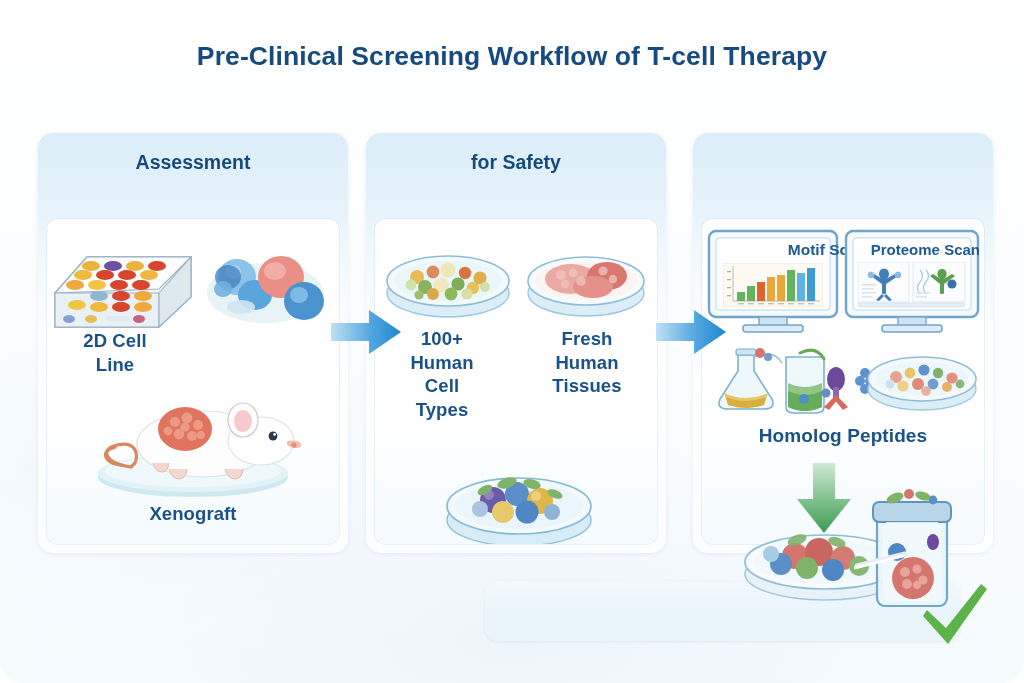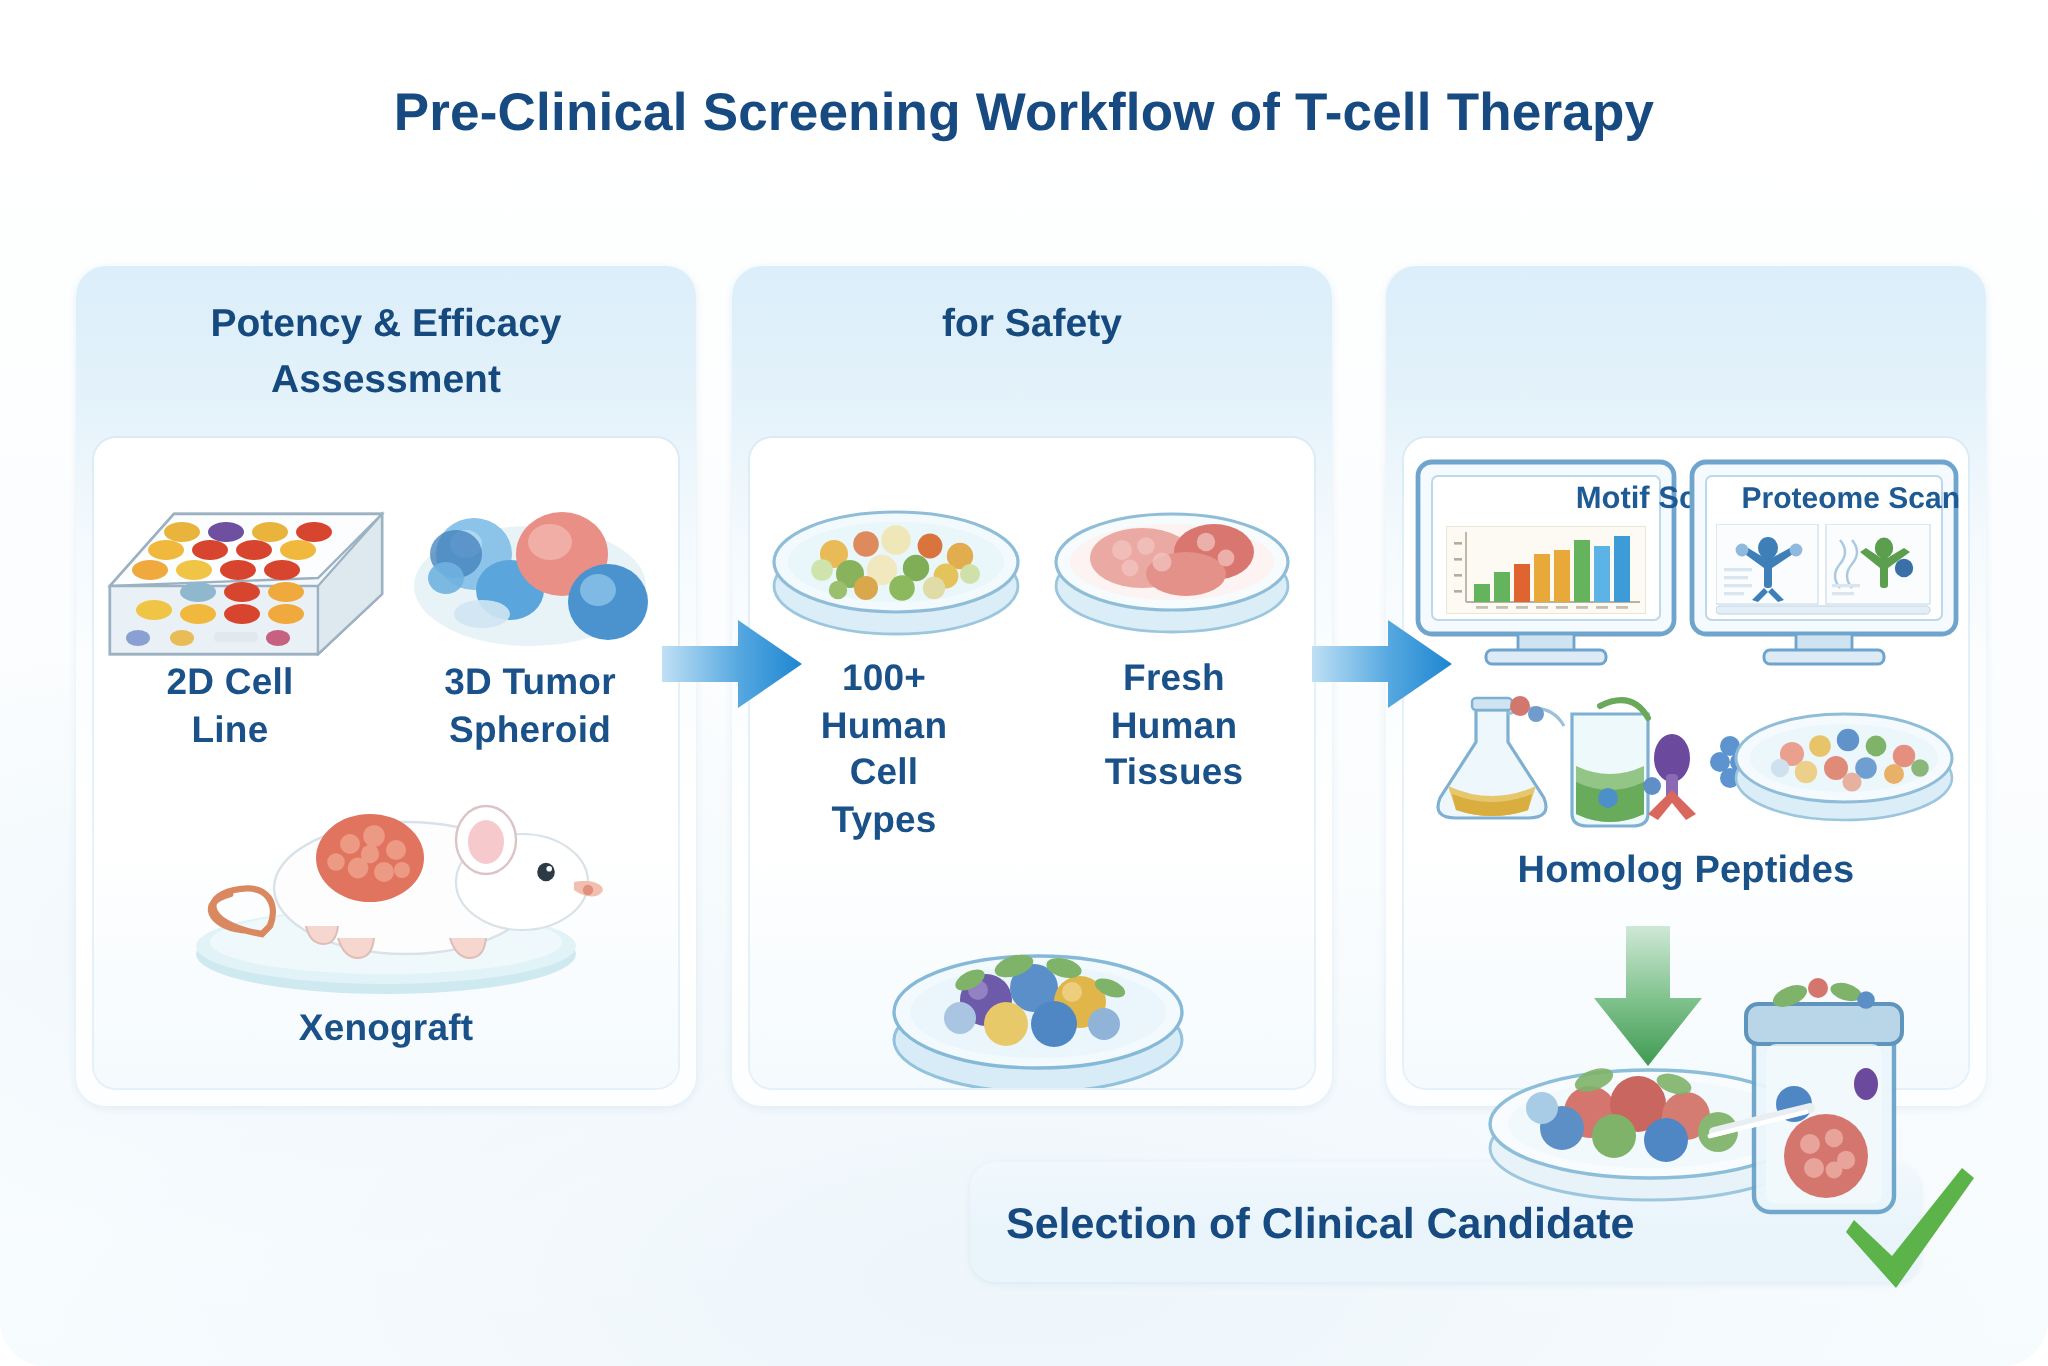--- a/index.html
+++ b/index.html
@@ -78,21 +78,20 @@
 </style>
 </head>
 <body>
 
 <div id="stage">
 
   <div id="title">Pre-Clinical Screening Workflow of T-cell Therapy</div>
 
   <div class="panel" id="panel1">
     <div class="panel-head">
-      <span>Potency &amp; Efficacy</span>
       <span class="l2">Assessment</span>
     </div>
     <div class="panel-body">
 
       <svg class="art" style="left:2px; top:16px;" width="150" height="100" viewBox="0 0 150 100">
         <g transform="translate(4,6)">
           <path d="M2 52 L34 16 L138 16 L138 56 L106 86 L2 86 Z" fill="#f4f8fb" stroke="#8fa7b8" stroke-width="1.4"></path>
           <path d="M2 52 L34 16 L138 16 L106 48 Z" fill="#fbfdfe" stroke="#9cb2c2" stroke-width="1.2"></path>
           <path d="M2 52 L106 52 L106 86 L2 86 Z" fill="#eaf1f6" stroke="#9cb2c2" stroke-width="1.2"></path>
           <path d="M106 52 L138 16 L138 56 L106 86 Z" fill="#dde8ef" stroke="#9cb2c2" stroke-width="1.1"></path>
@@ -138,24 +137,20 @@
         <ellipse cx="102" cy="62" rx="9" ry="8" fill="#8cc4e8" opacity=".8"></ellipse>
         <ellipse cx="44" cy="74" rx="14" ry="7" fill="#cfe6f2" opacity=".9"></ellipse>
         <ellipse cx="26" cy="56" rx="9" ry="8" fill="#6fb1df" opacity=".9"></ellipse>
       </svg>
 
       <div class="lbl" style="left:8px; top:110px; width:120px;">
         <span>2D Cell</span><br>
         <span>Line</span>
       </div>
 
-      <div class="lbl" style="left:148px; top:110px; width:140px;">
-        <span>3D Tumor</span><br>
-        <span>Spheroid</span>
-      </div>
 
       <svg class="art" style="left:18px; top:170px;" width="260" height="112" viewBox="0 0 260 112">
         <ellipse cx="128" cy="88" rx="95" ry="20" fill="#cfe9f0"></ellipse>
         <ellipse cx="128" cy="84" rx="95" ry="19" fill="#e2f3f7"></ellipse>
         <ellipse cx="128" cy="82" rx="88" ry="16" fill="#eff9fb"></ellipse>
         <path d="M66 78 C40 74 34 60 52 56 C70 52 74 64 70 74 Z" fill="none" stroke="#d9885f" stroke-width="3.2" stroke-linecap="round"></path>
         <path d="M56 76 C40 74 34 62 50 58" fill="none" stroke="#d9885f" stroke-width="3.4" stroke-linecap="round"></path>
         <ellipse cx="138" cy="55" rx="66" ry="33" fill="#fdfdfd" stroke="#d8e2e8" stroke-width="1.2"></ellipse>
         <ellipse cx="196" cy="52" rx="33" ry="24" fill="#ffffff" stroke="#d8e2e8" stroke-width="1.1"></ellipse>
         <path d="M222 52 C232 50 238 54 236 57 C233 61 226 59 222 56 Z" fill="#f2bfae"></path>
@@ -487,19 +482,18 @@
     <g fill="#7fb36a">
       <ellipse cx="158" cy="18" rx="9" ry="4.6" transform="rotate(-22 158 18)"></ellipse>
       <ellipse cx="186" cy="16" rx="8" ry="4.2" transform="rotate(16 186 16)"></ellipse>
     </g>
     <circle cx="172" cy="14" r="5" fill="#d4766e"></circle>
     <circle cx="196" cy="20" r="4.4" fill="#5b8fc6"></circle>
     <path d="M120 86 L168 74" stroke="#e8eef2" stroke-width="5" stroke-linecap="round"></path>
     <path d="M118 88 L166 76" stroke="#ffffff" stroke-width="2.4" stroke-linecap="round"></path>
   </svg>
 
-  <div id="banner-text">Selection of Clinical Candidate</div>
 
   <svg id="checkmark" viewBox="0 0 78 74">
     <path d="M8 38 L12 32 L31 50 L66 6 L72 11 L33 66 Z" fill="#5cb34a"></path>
   </svg>
 
 </div>
 
 </body></html>

